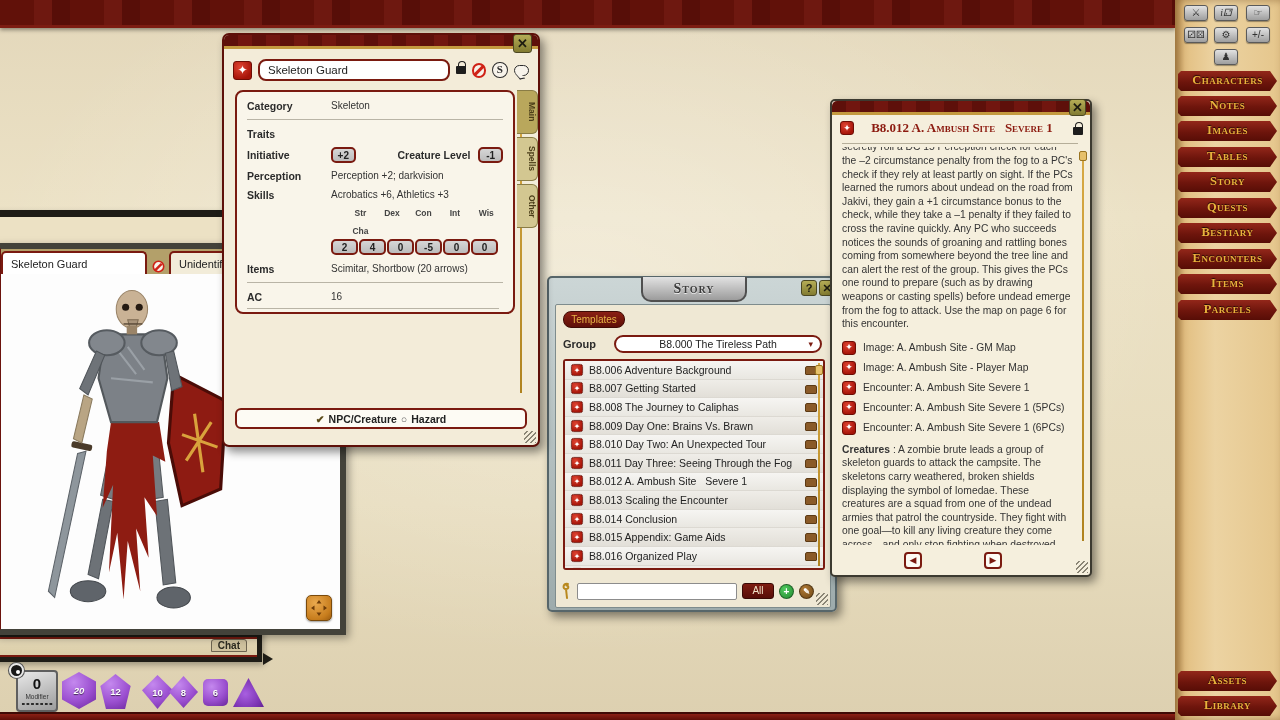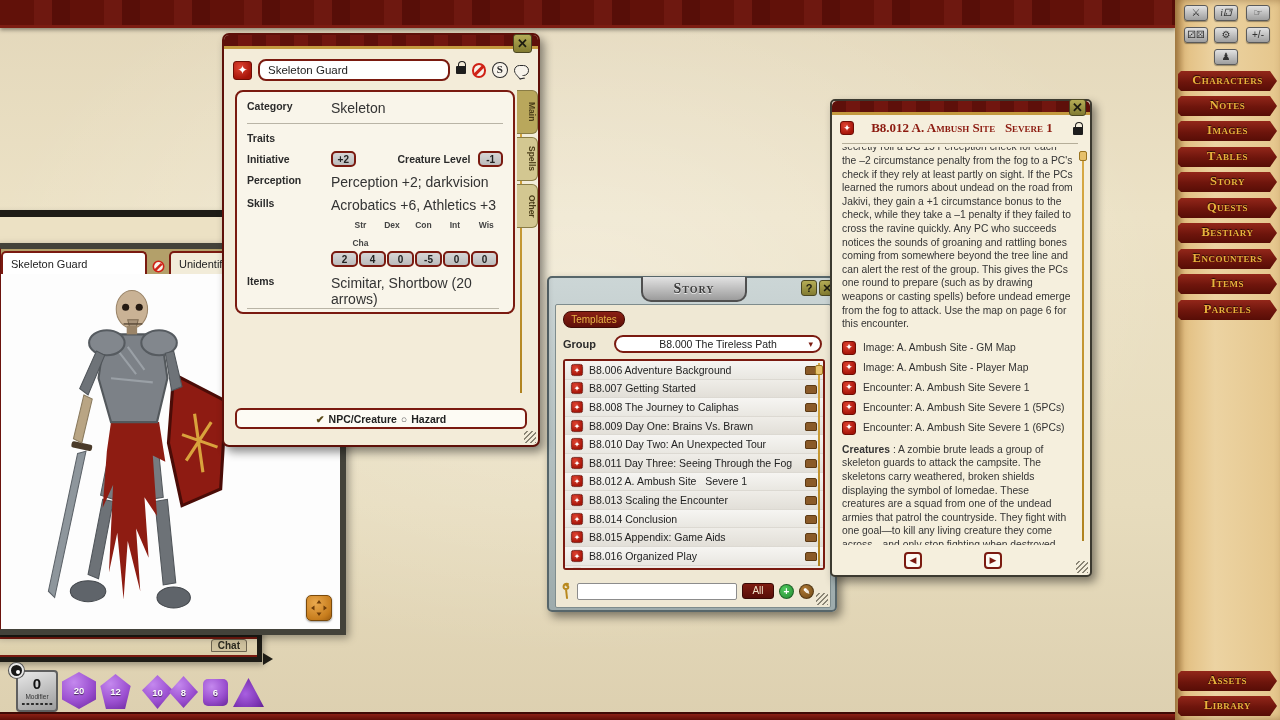--- a/index.html
+++ b/index.html
@@ -73,21 +73,21 @@
 
   
   .npc-win { left:222px; top:33px; width:318px; height:414px; }
   .npc-head { position:absolute; left:0; top:17px; right:0; height:36px; display:flex; align-items:center; gap:6px; padding:0 9px; }
   .npc-name { width:200px; height:22px; border:2px solid #7a1a10; border-radius:8px; background:#fff;
     font-size:11.5px; color:#222; padding:0 8px; outline:none; font-family:"Liberation Sans",sans-serif; }
   .npc-panel { position:absolute; left:11px; top:55px; width:280px; height:224px; background:#f9f5ea;
     border:2px solid #7a1a10; border-radius:8px; padding:8px 10px 4px 10px; overflow:hidden; }
   .frow { display:flex; margin-bottom:7px; }
   .flabel { width:84px; flex:0 0 84px; font-size:10.5px; font-weight:bold; color:#2b2b2b; }
-  .fval { font-size:14px; color:#333; }
+  .fval { font-size:10px; color:#333; }
   .divider { height:1px; background:#b9b4a6; margin:4px 0 8px 0; }
   .statbox { display:inline-block; background:linear-gradient(180deg,#d6d6d6,#bcbcbc); border:2px solid #7a1a10;
     border-radius:5px; font-size:10px; font-weight:bold; color:#222; text-align:center; }
   .bx-s { width:27px; height:16px; line-height:13px; }
   .bx-m { width:36px; height:16px; line-height:13px; }
   .ab-lab { font-size:8.5px; font-weight:bold; color:#444; width:27px; display:inline-block; text-align:center; }
   .npc-tab { position:absolute; left:293px; width:21px; height:44px; background:#d3c791; border:1px solid #8a7c45;
     border-left:none; border-radius:0 6px 6px 0; writing-mode:vertical-rl; font-size:8.5px; font-weight:bold;
     color:#4a3d18; text-align:center; }
   .npc-tab.active { background:#b9a75c; }
@@ -459,21 +459,21 @@
     <div class="ribbon" style="top:696px;">Library</div>
   </div>
 
   <div class="abs mod-box">
     <div class="mod-gear"></div>
     <div class="mod-zero">0</div>
     <div class="mod-lab">Modifier</div>
     <div class="mod-dots"></div>
   </div>
 
-  <div class="die" style="left:62px; top:672px; width:34px; height:37px; clip-path:polygon(50% 0,100% 26%,100% 74%,50% 100%,0 74%,0 26%);">
+  <div class="die" style="left:62px; top:672px; width:34px; height:37px; clip-path:polygon(50% 0,100% 26%,100% 74%,50% 100%,0 74%,0 26%);font-style:italic;">
       <span>20</span>
     </div>
   <div class="die" style="left:99px; top:674px; width:33px; height:35px; clip-path:polygon(50% 0,96% 34%,79% 100%,21% 100%,4% 34%);">
       <span>12</span>
     </div>
   <div class="die" style="left:142px; top:675px; width:31px; height:34px; clip-path:polygon(50% 0,100% 45%,50% 100%,0 45%);">
       <span>10</span>
     </div>
   <div class="die" style="left:169px; top:676px; width:29px; height:32px; clip-path:polygon(50% 0,100% 50%,50% 100%,0 50%);">
       <span>8</span>

